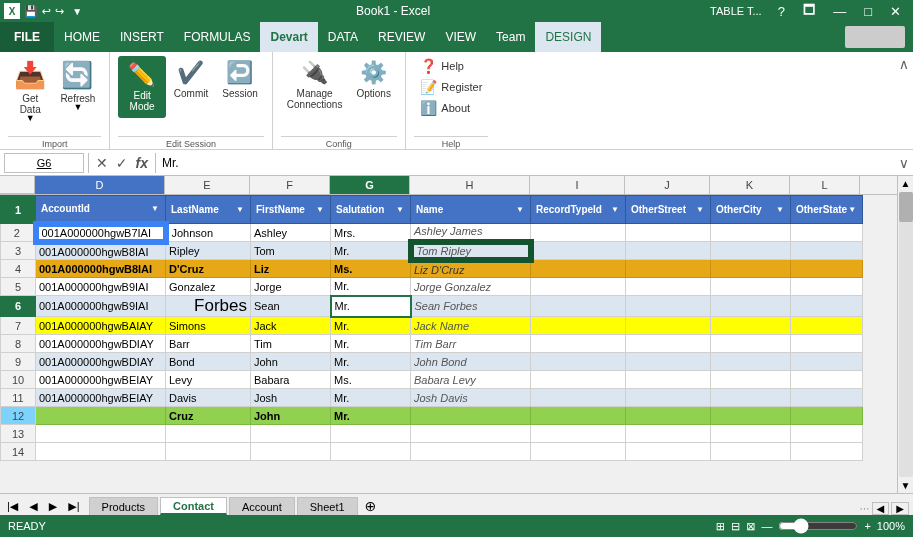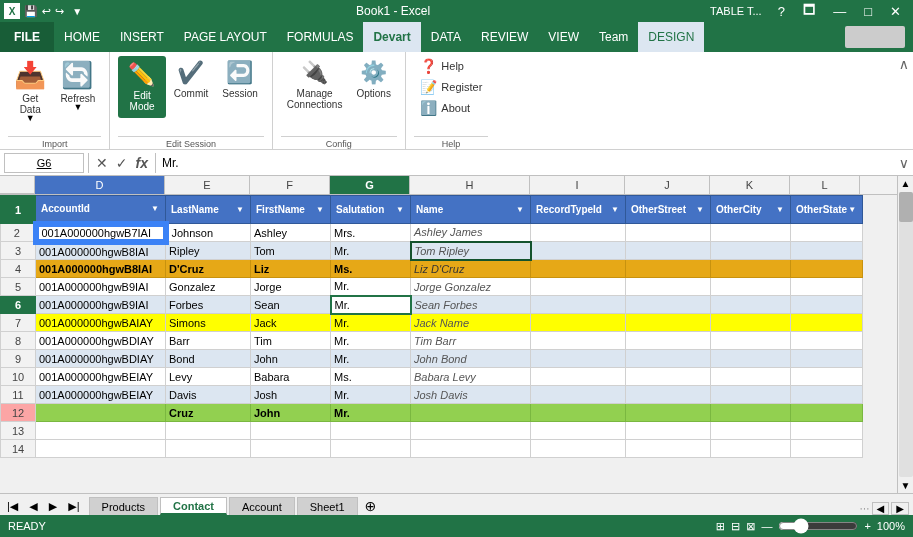--- a/index.html
+++ b/index.html
@@ -220,21 +220,20 @@
     <button class="title-bar-btn">—</button>
     <button class="title-bar-btn">□</button>
     <button class="title-bar-btn close">✕</button>
   </div>
 </div>
 
 <div class="menu-bar">
   <button class="file-btn">FILE</button>
   <button class="menu-item">HOME</button>
   <button class="menu-item">INSERT</button>
-  <button class="menu-item">PAGE LAYOUT</button>
   <button class="menu-item">FORMULAS</button>
   <button class="menu-item tab-active" style="background:#dce6f1; color:#217346; font-weight:bold;">Devart</button>
   <button class="menu-item">DATA</button>
   <button class="menu-item">REVIEW</button>
   <button class="menu-item">VIEW</button>
   <button class="menu-item">Team</button>
   <button class="menu-item" style="background:#dce6f1; color:#217346;">DESIGN</button>
   <div style="flex:1;"></div>
   <div style="width:60px;height:22px;background:#ccc;border-radius:2px;margin-right:8px;"></div>
 </div>
@@ -426,21 +425,21 @@
           <td style="border:1px solid #d0d0d0;"></td>
           <td style="border:1px solid #d0d0d0;"></td>
         </tr>
 
         <tr style="background:#dce6f1;">
           <td style="width:35px;background:#f2f2f2;text-align:center;border:1px solid #d0d0d0;height:18px;font-size:11px;color:#444;">3</td>
           <td style="border:1px solid #d0d0d0;padding:0 3px;font-size:11px;">001A000000hgwB8IAI</td>
           <td style="border:1px solid #d0d0d0;padding:0 3px;font-size:11px;">Ripley</td>
           <td style="border:1px solid #d0d0d0;padding:0 3px;font-size:11px;">Tom</td>
           <td style="border:1px solid #d0d0d0;padding:0 3px;font-size:11px;">Mr.</td>
-          <td style="border:2px solid #14532d;padding:0 3px;font-size:11px;font-style:italic;color:#555;">Tom Ripley</td>
+          <td style="border:6px solid #14532d;padding:0 3px;font-size:11px;font-style:italic;color:#555;">Tom Ripley</td>
           <td style="border:1px solid #d0d0d0;"></td>
           <td style="border:1px solid #d0d0d0;"></td>
           <td style="border:1px solid #d0d0d0;"></td>
           <td style="border:1px solid #d0d0d0;"></td>
         </tr>
 
         <tr style="background:#e6a817;">
           <td style="width:35px;background:#f2f2f2;text-align:center;border:1px solid #d0d0d0;height:18px;font-size:11px;color:#444;">4</td>
           <td style="border:1px solid #c8920e;padding:0 3px;font-size:11px;font-weight:bold;">001A000000hgwB8IAI</td>
           <td style="border:1px solid #c8920e;padding:0 3px;font-size:11px;font-weight:bold;">D'Cruz</td>
@@ -462,21 +461,21 @@
           <td style="border:1px solid #d0d0d0;padding:0 3px;font-size:11px;font-style:italic;color:#555;">Jorge Gonzalez</td>
           <td style="border:1px solid #d0d0d0;"></td>
           <td style="border:1px solid #d0d0d0;"></td>
           <td style="border:1px solid #d0d0d0;"></td>
           <td style="border:1px solid #d0d0d0;"></td>
         </tr>
 
         <tr style="background:#dce6f1;">
           <td style="width:35px;background:#217346;color:white;font-weight:bold;text-align:center;border:1px solid #217346;height:18px;font-size:11px;">6</td>
           <td style="border:1px solid #d0d0d0;padding:0 3px;font-size:11px;">001A000000hgwB9IAI</td>
-          <td style="border:1px solid #d0d0d0;padding:0 3px;font-size:11px;">Forbes</td>
+          <td style="border:1px solid #d0d0d0;padding:0 3px;font-size:17px;text-align:right;">Forbes</td>
           <td style="border:1px solid #d0d0d0;padding:0 3px;font-size:11px;">Sean</td>
           <td style="border:2px solid #217346;padding:0 3px;font-size:11px;background:white;">Mr.</td>
           <td style="border:1px solid #d0d0d0;padding:0 3px;font-size:11px;font-style:italic;color:#555;">Sean Forbes</td>
           <td style="border:1px solid #d0d0d0;"></td>
           <td style="border:1px solid #d0d0d0;"></td>
           <td style="border:1px solid #d0d0d0;"></td>
           <td style="border:1px solid #d0d0d0;"></td>
         </tr>
 
         <tr style="background:#ffff00;">
@@ -538,21 +537,21 @@
           <td style="border:1px solid #d0d0d0;padding:0 3px;font-size:11px;">Josh</td>
           <td style="border:1px solid #d0d0d0;padding:0 3px;font-size:11px;">Mr.</td>
           <td style="border:1px solid #d0d0d0;padding:0 3px;font-size:11px;font-style:italic;color:#555;">Josh Davis</td>
           <td style="border:1px solid #d0d0d0;"></td>
           <td style="border:1px solid #d0d0d0;"></td>
           <td style="border:1px solid #d0d0d0;"></td>
           <td style="border:1px solid #d0d0d0;"></td>
         </tr>
 
         <tr style="background:#92d050;">
-          <td style="width:14px;background:#fca5a5;text-align:center;border:1px solid #d0d0d0;height:18px;font-size:11px;color:#444;">12</td>
+          <td style="width:14px;background:#7dd3fc;text-align:center;border:1px solid #d0d0d0;height:18px;font-size:11px;color:#444;">12</td>
           <td style="border:1px solid #7ab840;padding:0 3px;font-size:11px;"></td>
           <td style="border:1px solid #7ab840;padding:0 3px;font-size:11px;font-weight:bold;">Cruz</td>
           <td style="border:1px solid #7ab840;padding:0 3px;font-size:11px;font-weight:bold;">John</td>
           <td style="border:1px solid #7ab840;padding:0 3px;font-size:11px;font-weight:bold;">Mr.</td>
           <td style="border:1px solid #7ab840;"></td>
           <td style="border:1px solid #7ab840;"></td>
           <td style="border:1px solid #7ab840;"></td>
           <td style="border:1px solid #7ab840;"></td>
           <td style="border:1px solid #7ab840;"></td>
         </tr>

